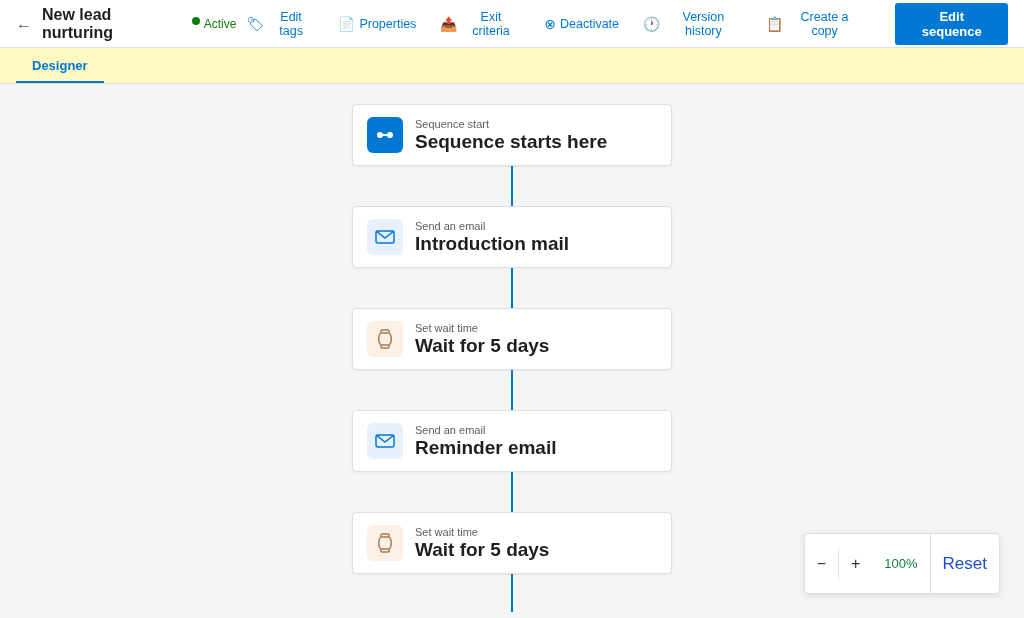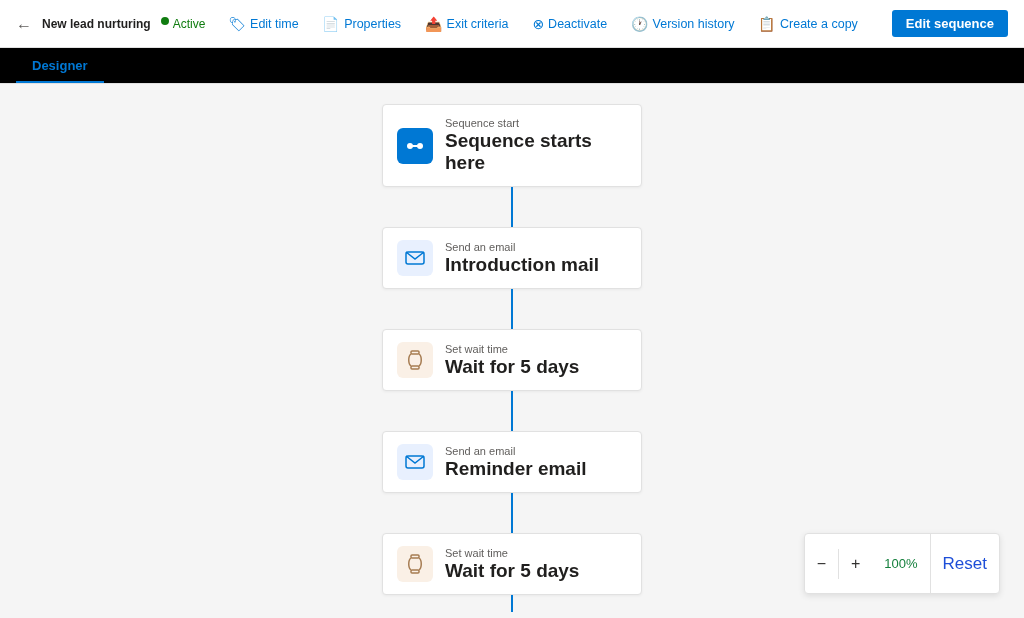--- a/index.html
+++ b/index.html
@@ -30,21 +30,21 @@
     .back-btn {
       cursor: pointer;
       color: #605e5c;
       font-size: 16px;
       background: none;
       border: none;
       display: flex;
       align-items: center;
     }
     .page-title {
-      font-size: 12px;
+      font-size: 16px;
       font-weight: 600;
       color: #201f1e;
     }
     .status-badge {
       display: flex;
       align-items: flex-start;
       gap: 4px;
       font-size: 12px;
       color: #107c10;
     }
@@ -79,21 +79,21 @@
       border-radius: 3px;
       padding: 6px 14px;
       font-size: 13px;
       font-weight: 600;
       cursor: pointer;
       margin-left: 20px;
     }
 
     
     .tabs {
-      background: #000000;
+      background: #fef9c3;
       border-bottom: 1px solid #e1e1e1;
       padding: 0 16px;
       display: flex;
       gap: 4px;
     }
     .tab {
       padding: 10px 16px 8px;
       font-size: 13px;
       cursor: pointer;
       color: #605e5c;
@@ -125,21 +125,21 @@
       display: flex;
       flex-direction: column;
       align-items: center;
     }
     .connector-line {
       width: 2px;
       height: 40px;
       background: #0078d4;
     }
     .sequence-node {
-      width: 260px;
+      width: 320px;
       background: #fff;
       border: 1px solid #e1e1e1;
       border-radius: 4px;
       display: flex;
       align-items: center;
       padding: 12px 14px;
       gap: 12px;
       box-shadow: 0 1px 3px rgba(0,0,0,0.05);
       cursor: pointer;
     }
@@ -226,21 +226,21 @@
     <button class="back-btn">←</button>
     <span class="page-title">New lead nurturing</span>
     <span class="status-badge">
       <span class="status-dot"></span>
       <span>Active</span>
     </span>
   </div>
   <div class="header-actions">
     <button class="action-btn">
       <span class="icon">🏷</span>
-      <span>Edit time</span>
+      <span>Edit tags</span>
     </button>
     <button class="action-btn">
       <span class="icon">📄</span>
       <span>Properties</span>
     </button>
     <button class="action-btn">
       <span class="icon">📤</span>
       <span>Exit criteria</span>
     </button>
     <button class="action-btn">

